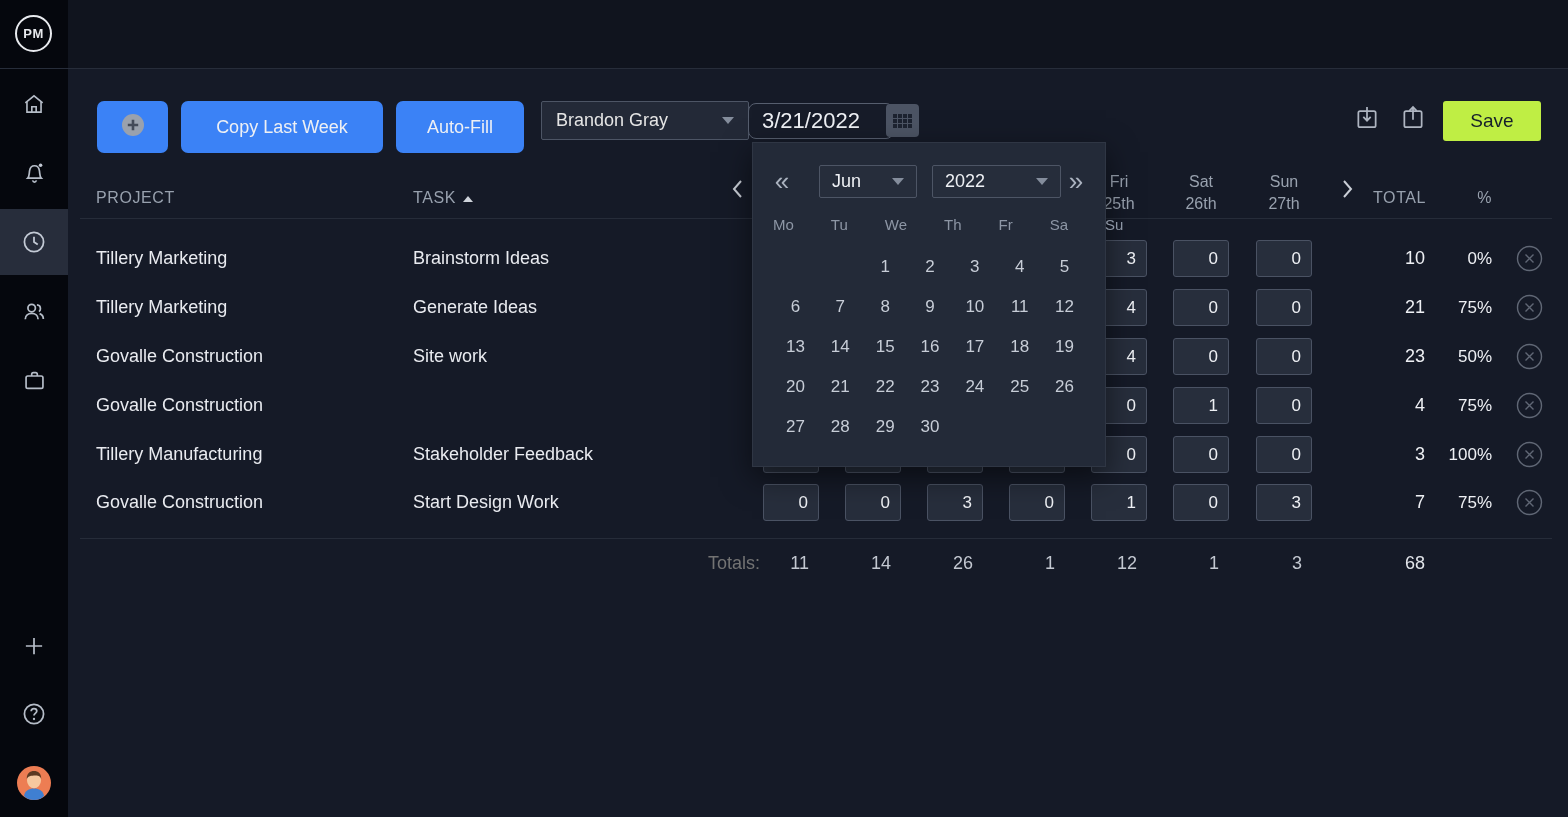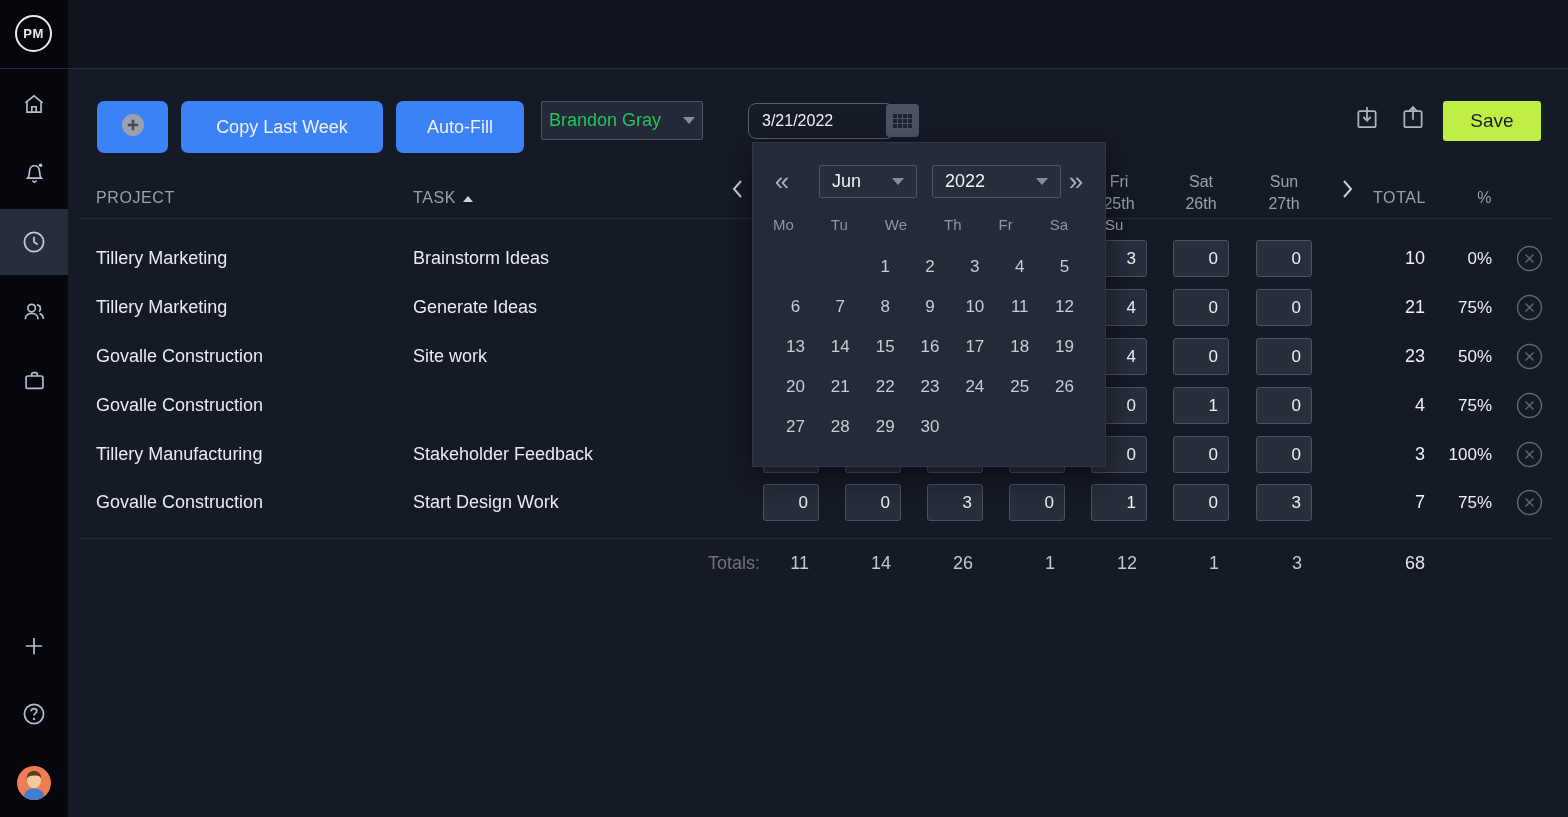--- a/index.html
+++ b/index.html
@@ -16,25 +16,25 @@
   .side-item{position:absolute;left:0;width:68px;height:64px;display:flex;align-items:center;justify-content:center;cursor:pointer;}
   .side-item.active{background:#272d3b;height:66px;}
   .side-item svg{display:block;}
 
   
   .btn{position:absolute;top:101px;height:52px;background:#3b82f6;border-radius:7px;color:#eef0f4;
        font-size:18px;display:flex;align-items:center;justify-content:center;cursor:pointer;}
   .add-btn{left:97px;width:71px;}
   .copy-btn{left:181px;width:202px;}
   .fill-btn{left:396px;width:128px;}
-  .member-dd{position:absolute;left:541px;top:101px;width:162px;height:39px;background:#232937;border:1px solid #4d5565;
-       border-radius:2px;color:#22c55e;font-size:18px;display:flex;align-items:center;padding:0 7px;cursor:pointer;}
+  .member-dd{position:absolute;left:541px;top:101px;width:208px;height:39px;background:#232937;border:1px solid #4d5565;
+       border-radius:2px;color:#e5e5e5;font-size:18px;display:flex;align-items:center;padding:0 14px;cursor:pointer;}
   .tri-down{width:0;height:0;border-left:6px solid transparent;border-right:6px solid transparent;border-top:7px solid #848d9c;margin-left:auto;}
   .date-input{position:absolute;left:748px;top:103px;width:146px;height:36px;background:#171c29;border:1px solid #565e6e;
-       border-radius:8px;color:#eef0f4;font-size:16px;display:flex;align-items:center;padding:0 13px;cursor:text;}
+       border-radius:8px;color:#eef0f4;font-size:22px;display:flex;align-items:center;padding:0 13px;cursor:text;}
   .cal-btn{position:absolute;left:886px;top:104px;width:33px;height:33px;background:#4c5464;border-radius:4px;
        display:flex;align-items:center;justify-content:center;cursor:pointer;}
   .cal-btn .grid{display:grid;grid-template-columns:repeat(4,4px);grid-auto-rows:4px;gap:1px;}
   .cal-btn .grid i{background:#1d2330;}
   .icon-btn{position:absolute;top:103px;width:30px;height:34px;display:flex;align-items:center;justify-content:center;cursor:pointer;}
   .dl-btn{left:1352px;} .ex-btn{left:1398px;}
   .save-btn{position:absolute;left:1443px;top:101px;width:98px;height:40px;background:#bfee44;border-radius:3px;
        color:#161f2b;font-size:19px;font-weight:500;display:flex;align-items:center;justify-content:center;cursor:pointer;}
 
   

